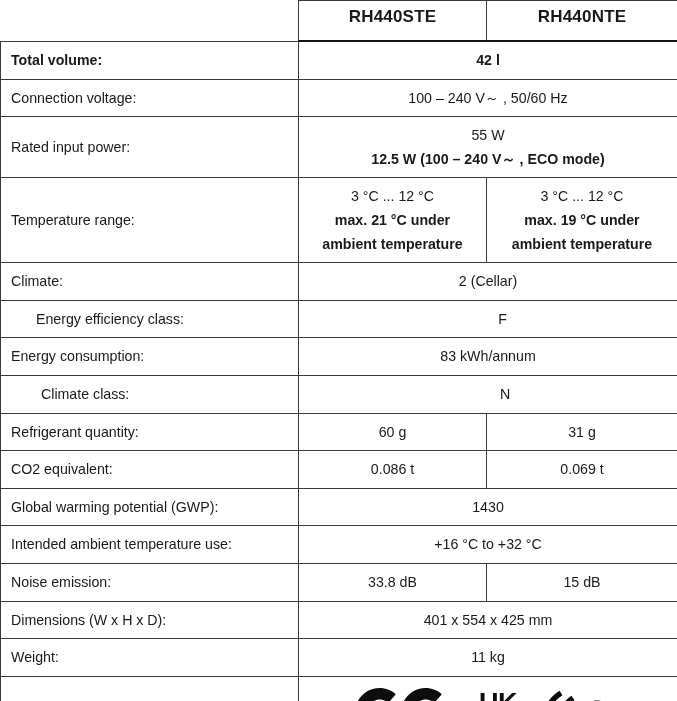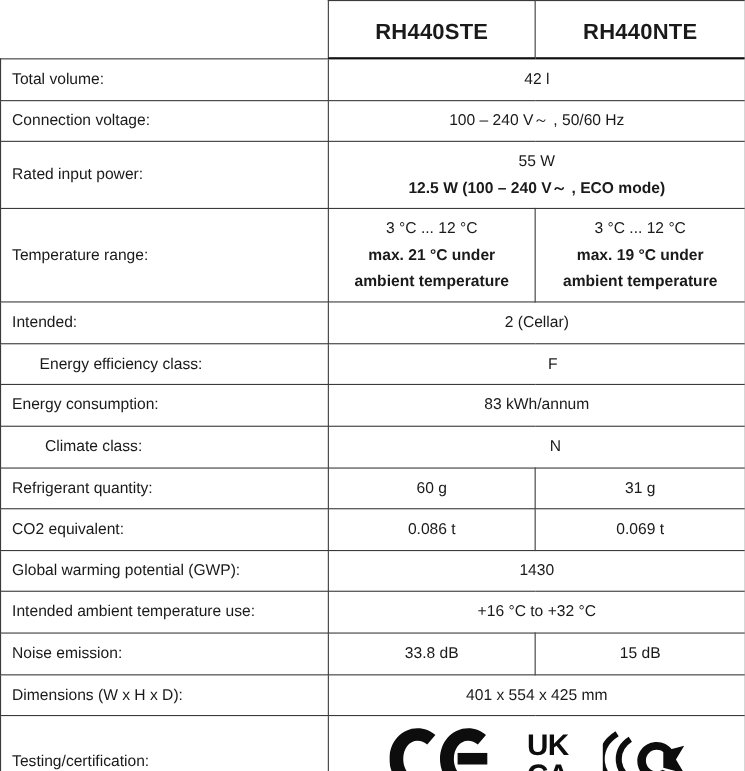--- a/index.html
+++ b/index.html
@@ -27,25 +27,25 @@
 
   
   tr.header-row > th.corner-cell {
     border: none;
     background: #ffffff;
     padding: 0;
   }
   tr.header-row > th.product-head {
     border: 1px solid #3a3a3a;
     border-bottom: 2px solid #111111;
-    font-size: 20px;
+    font-size: 17px;
     font-weight: bold;
     letter-spacing: 0.2px;
     text-align: center;
-    padding: 16px 4px 11px;
+    padding: 4px 4px 11px;
     height: 24px;
     vertical-align: middle;
     background: #ffffff;
   }
 
   
   #spec-table td {
     border: 1px solid #3a3a3a;
     background: #ffffff;
     vertical-align: middle;
@@ -60,21 +60,21 @@
     white-space: nowrap;
   }
 
   td.value-cell {
     font-size: 14.2px;
     text-align: center;
     padding: 8px 6px;
     line-height: 1.45;
   }
 
-  tr.row-total        td { height: 16px; }
+  tr.row-total        td { height: 16px; font-weight: bold; }
   tr.row-voltage      td { height: 18px; }
   tr.row-power        td { height: 40px; }
   tr.row-temperature  td { height: 58px; }
   tr.row-category     td { height: 16px; }
   tr.row-eec          td { height: 16px; padding-left: 35px; }
   tr.row-energy       td { height: 16px; }
   tr.row-climate      td { height: 16px; padding-left: 40px; }
   tr.row-refrigerant  td { height: 16px; }
   tr.row-co2          td { height: 16px; }
   tr.row-gwp          td { height: 16px; margin-top: 37px; }
@@ -149,21 +149,21 @@
         <span class="value-line">ambient temperature</span>
       </td>
       <td class="value-cell">
         <span class="value-line">3 °C ... 12 °C</span>
         <span class="value-line">max. 19 °C under</span>
         <span class="value-line">ambient temperature</span>
       </td>
     </tr>
 
     <tr class="row-category">
-      <td class="label-cell">Intended:</td>
+      <td class="label-cell">Climate:</td>
       <td class="value-cell" colspan="2">2 (Cellar)</td>
     </tr>
 
     <tr class="row-eec">
       <td class="label-cell">Energy efficiency class:</td>
       <td class="value-cell" colspan="2">F</td>
     </tr>
 
     <tr class="row-energy">
       <td class="label-cell">Energy consumption:</td>
@@ -201,20 +201,24 @@
       <td class="label-cell">Noise emission:</td>
       <td class="value-cell">33.8 dB</td>
       <td class="value-cell">15 dB</td>
     </tr>
 
     <tr class="row-dimensions">
       <td class="label-cell">Dimensions (W x H x D):</td>
       <td class="value-cell" colspan="2">401 x 554 x 425 mm</td>
     </tr>
 
+    <tr class="row-weight">
+      <td class="label-cell">Weight:</td>
+      <td class="value-cell" colspan="2">11 kg</td>
+    </tr>
 
     <tr class="row-certification">
       <td class="label-cell">Testing/certification:</td>
       <td class="value-cell" colspan="2">
         <div class="cert-marks">
 
           <svg width="118" height="58" viewBox="0 0 118 58" aria-hidden="true">
             <path fill="#0d0d0d" d="M46 29c0-15.5 11-28 25.5-28 6.4 0 12 2.3 16.3 6.2l-7.4 8.6C77.8 13.6 74.9 12.4 71.5 12.4 64 12.4 58.6 19.6 58.6 29s5.4 16.6 12.9 16.6c3.4 0 6.3-1.2 8.9-3.4l7.4 8.6C83.5 54.7 77.9 57 71.5 57 57 57 46 44.5 46 29z"></path>
             <path fill="#0d0d0d" d="M0 29C0 13.5 11 1 25.5 1c6.4 0 12 2.3 16.3 6.2l-7.4 8.6C31.8 13.6 28.9 12.4 25.5 12.4 18 12.4 12.6 19.6 12.6 29s5.4 16.6 12.9 16.6c3.4 0 6.3-1.2 8.9-3.4l7.4 8.6C37.5 54.7 31.9 57 25.5 57 11 57 0 44.5 0 29z"></path>
             <rect fill="#0d0d0d" x="62" y="23.5" width="27" height="10.5"></rect>

